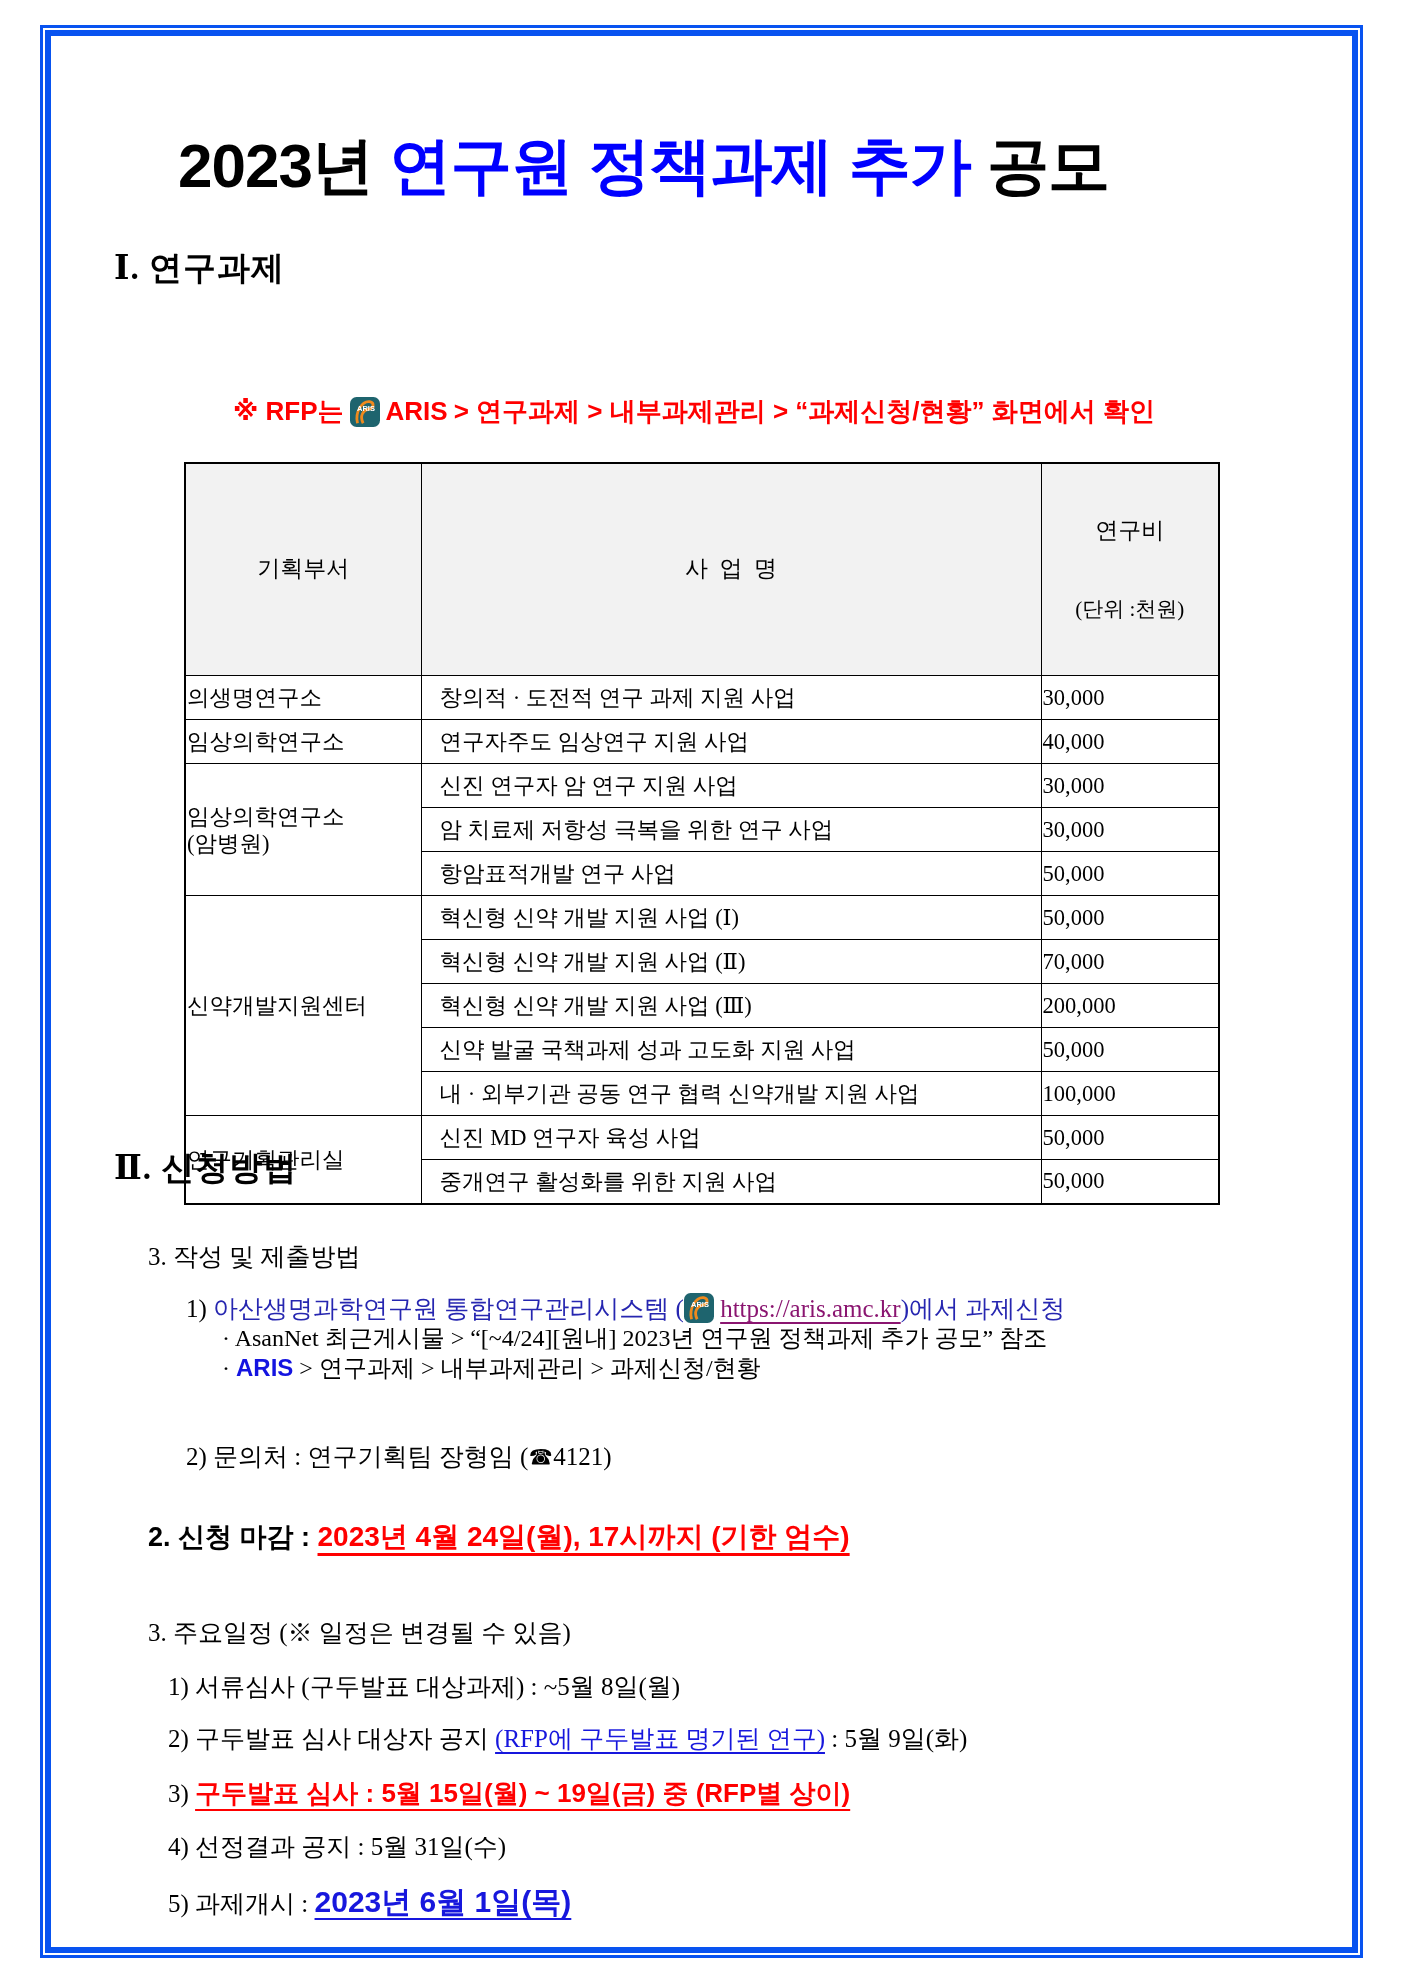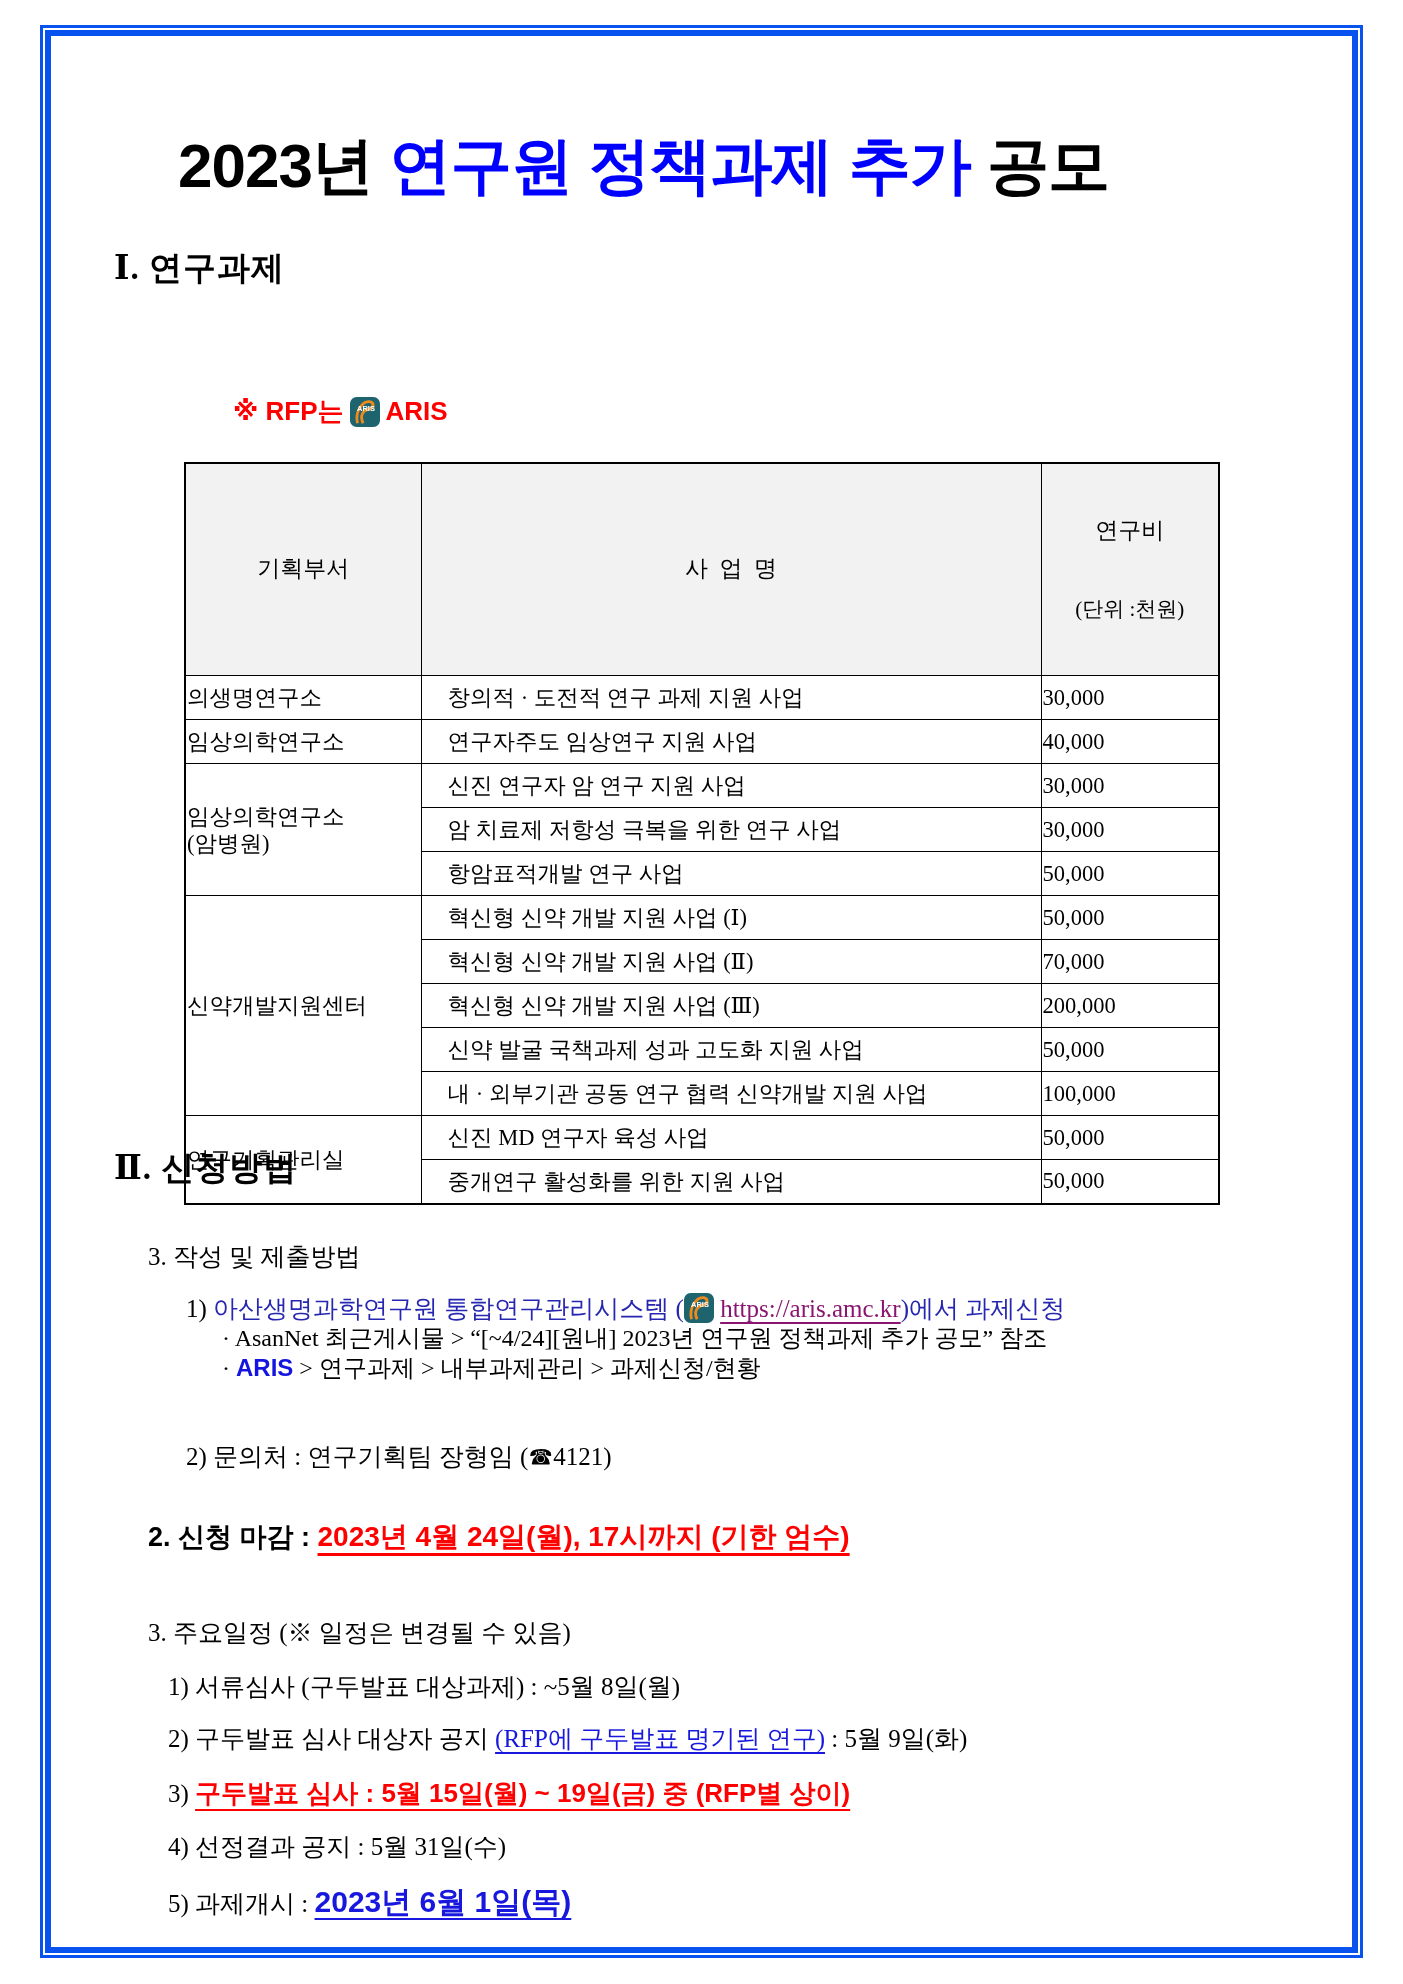--- a/index.html
+++ b/index.html
@@ -56,21 +56,21 @@
   }
   table.projects th,table.projects td{
     border:1.5px solid #000;font-weight:normal;
   }
   table.projects th{
     background:var(--header-gray);height:58px;font-size:23px;text-align:center;
     white-space:pre;line-height:1.15;
   }
   table.projects td{height:44px;font-size:22.5px;}
   td.dept-cell{text-align:left;line-height:1.2;}
-  td.name-cell{text-align:left;padding-left:26px;white-space:nowrap;}
+  td.name-cell{text-align:left;padding-left:18px;white-space:nowrap;}
   td.budget-cell{padding-right:16px;}
   .budget-head-sub{font-size:21px;}
 
   .body-line{white-space:nowrap;font-size:25px;}
   .item1-title{top:1240px;left:148px;}
   .sub1{top:1292px;left:186px;}
   .sub1 .navy{color:var(--navy);}
   .sub1 .url{color:var(--link-purple);text-decoration:underline;text-underline-offset:5px;}
   .bullet-line{font-size:24px;}
   .bullet1{top:1352px;left:222px;}
@@ -123,20 +123,21 @@
 <div class="abs section-heading sec1-heading">Ⅰ. 연구과제</div>
 
 <div class="abs rfp-note">
   <span>※ RFP는</span>
   <svg class="aris-icon" viewBox="0 0 32 32">
     <rect x="0" y="0" width="32" height="32" rx="7" fill="#1e646e"></rect>
     <path d="M8 28 C 5 16, 13 4, 21 5 C 26 6, 26 12, 20 13 C 14 14, 10 20, 14 28" fill="none" stroke="#ef8a1d" stroke-width="3"></path>
     <text x="17" y="15" font-size="8" font-weight="bold" fill="#ffffff" text-anchor="middle" font-family="Liberation Sans, DejaVu Sans, sans-serif">ARIS</text>
   </svg>
   <span>ARIS</span>
+  <span> &gt; 연구과제 &gt; 내부과제관리 &gt; “과제신청/현황” 화면에서 확인</span>
 </div>
 
 <table class="abs projects">
   <colgroup>
     <col style="width:236px">
       <col style="width:620px">
       <col style="width:178px">
   </colgroup>
   <thead>
     <tr>

